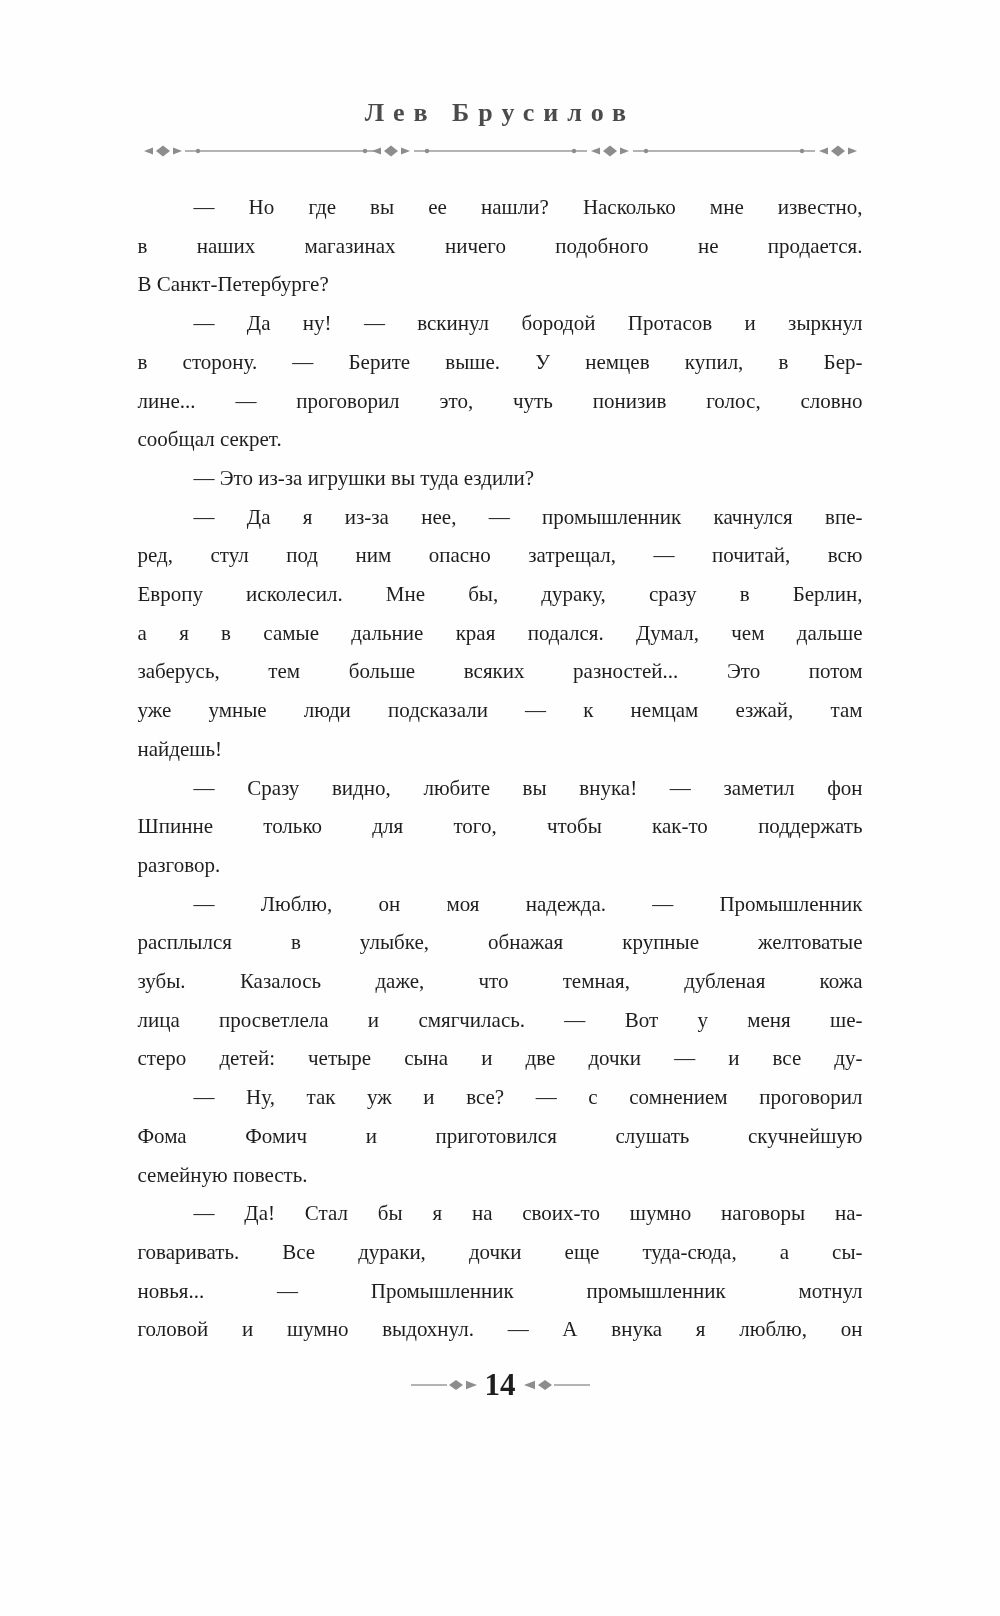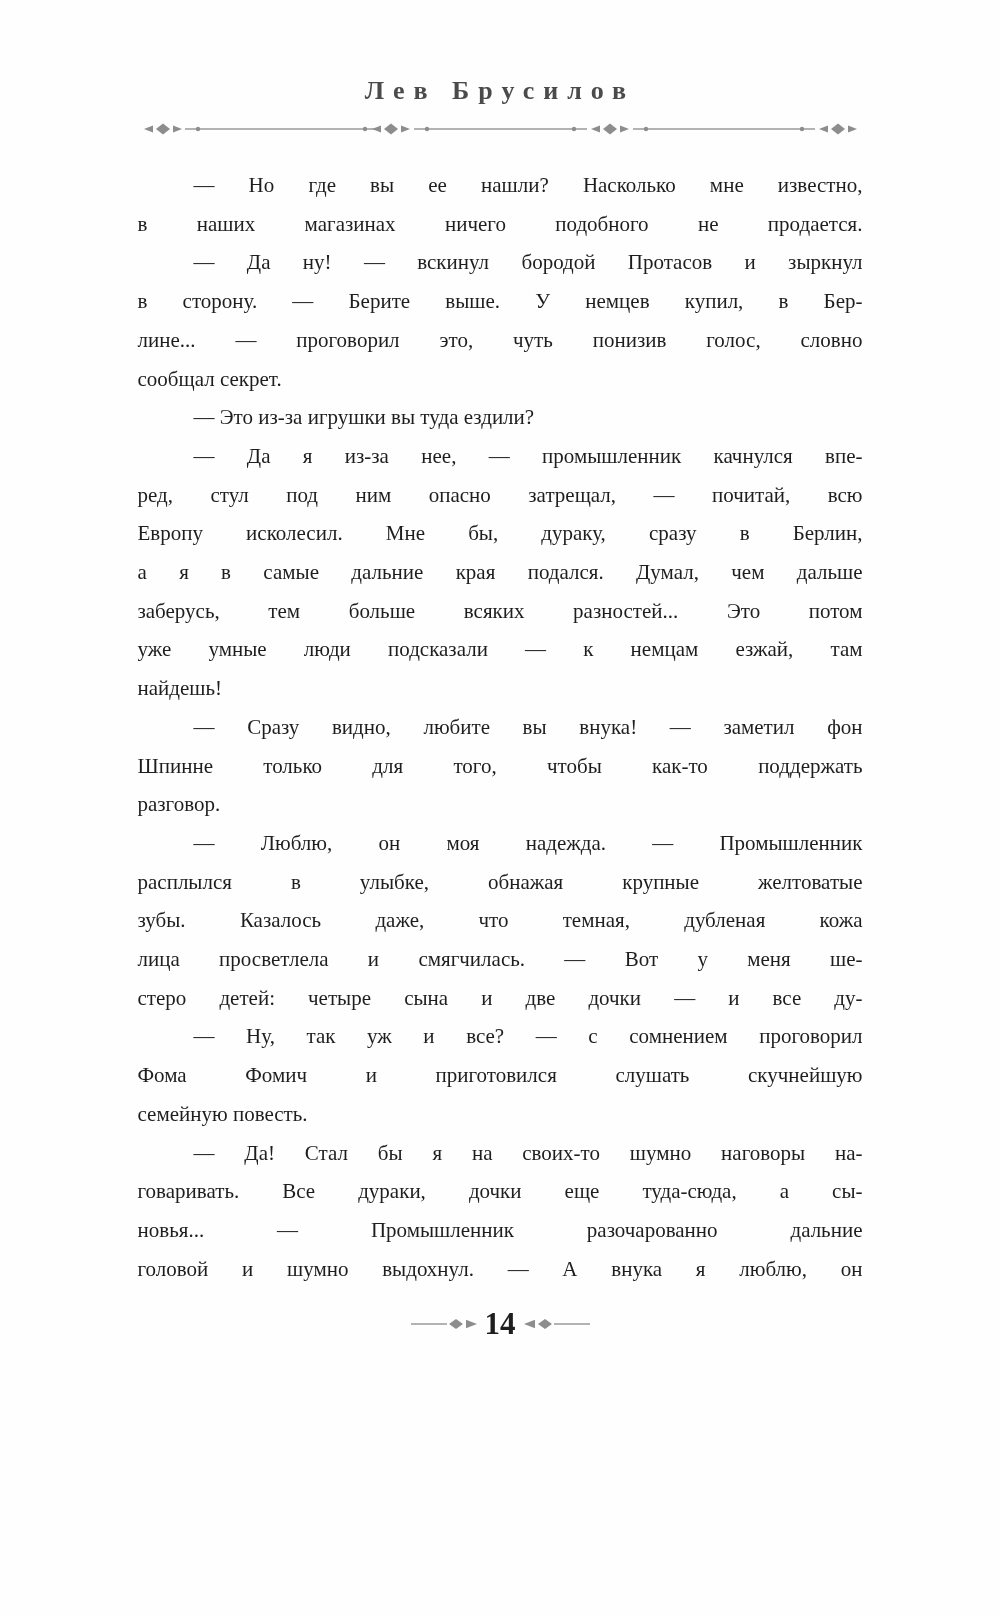--- a/index.html
+++ b/index.html
@@ -6,21 +6,21 @@
   html, body { background: #ffffff; }
 
   .page {
     position: relative;
     width: 1000px;
     height: 1616px;
     margin: 0 auto;
     background: #fefefe;
     font-family: "Liberation Serif", "DejaVu Serif", serif;
     color: #1f1f1f;
-    padding-top: 76px;
+    padding-top: 98px;
     overflow: hidden;
   }
 
   .page-header { text-align: center; }
 
   .book-author {
     display: inline-block;
     font-size: 26px;
     font-weight: bold;
     letter-spacing: 9px;
@@ -94,20 +94,21 @@
       <use href="#orn" x="25"></use>
       <use href="#orn" x="253"></use>
       <use href="#orn" x="472"></use>
       <use href="#orn" x="700"></use>
     </svg>
   </div>
 
   <div class="text-block">
       <div class="line indent just">— Но где вы ее нашли? Насколько мне известно,</div>
       <div class="line just">в наших магазинах ничего подобного не продается.</div>
+      <div class="line">В Санкт-Петербурге?</div>
       <div class="line indent just">— Да ну! — вскинул бородой Протасов и зыркнул</div>
       <div class="line just">в сторону. — Берите выше. У немцев купил, в Бер-</div>
       <div class="line just">лине... — проговорил это, чуть понизив голос, словно</div>
       <div class="line">сообщал секрет.</div>
       <div class="line indent">— Это из-за игрушки вы туда ездили?</div>
       <div class="line indent just">— Да я из-за нее, — промышленник качнулся впе-</div>
       <div class="line just">ред, стул под ним опасно затрещал, — почитай, всю</div>
       <div class="line just">Европу исколесил. Мне бы, дураку, сразу в Берлин,</div>
       <div class="line just">а я в самые дальние края подался. Думал, чем дальше</div>
       <div class="line just">заберусь, тем больше всяких разностей... Это потом</div>
@@ -119,21 +120,21 @@
       <div class="line indent just">— Люблю, он моя надежда. — Промышленник</div>
       <div class="line just">расплылся в улыбке, обнажая крупные желтоватые</div>
       <div class="line just">зубы. Казалось даже, что темная, дубленая кожа</div>
       <div class="line just">лица просветлела и смягчилась. — Вот у меня ше-</div>
       <div class="line just">стеро детей: четыре сына и две дочки — и все ду-</div>
       <div class="line indent just">— Ну, так уж и все? — с сомнением проговорил</div>
       <div class="line just">Фома Фомич и приготовился слушать скучнейшую</div>
       <div class="line">семейную повесть.</div>
       <div class="line indent just">— Да! Стал бы я на своих-то шумно наговоры на-</div>
       <div class="line just">говаривать. Все дураки, дочки еще туда-сюда, а сы-</div>
-      <div class="line just">новья... — Промышленник разочарованно дальние</div>
+      <div class="line just">новья... — Промышленник промышленник мотнул</div>
       <div class="line just">головой и шумно выдохнул. — А внука я люблю, он</div>
     </div>
 
   <div class="page-footer">
     <svg class="footer-orn" width="66" height="16" viewBox="0 0 66 16">
       <line x1="0" y1="8" x2="36" y2="8" stroke="#9a9a9a" stroke-width="1.4"></line>
       <path d="M38,8 L45,3 L52,8 L45,13 Z" fill="#8d8d8d"></path>
       <path d="M66,8 L55,3.8 L55,12.2 Z" fill="#8d8d8d"></path>
     </svg>
     <span class="page-number">14</span>

